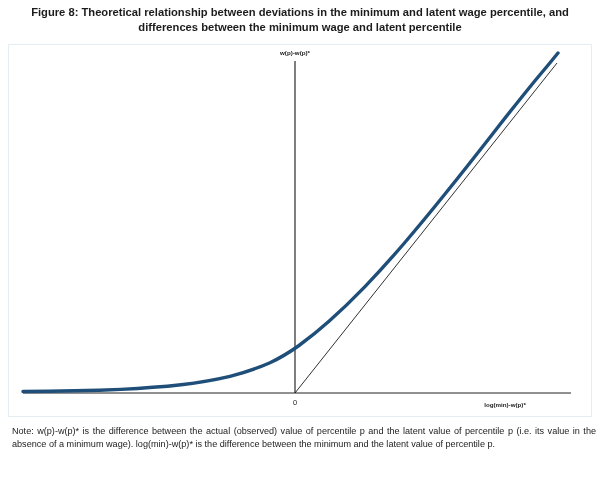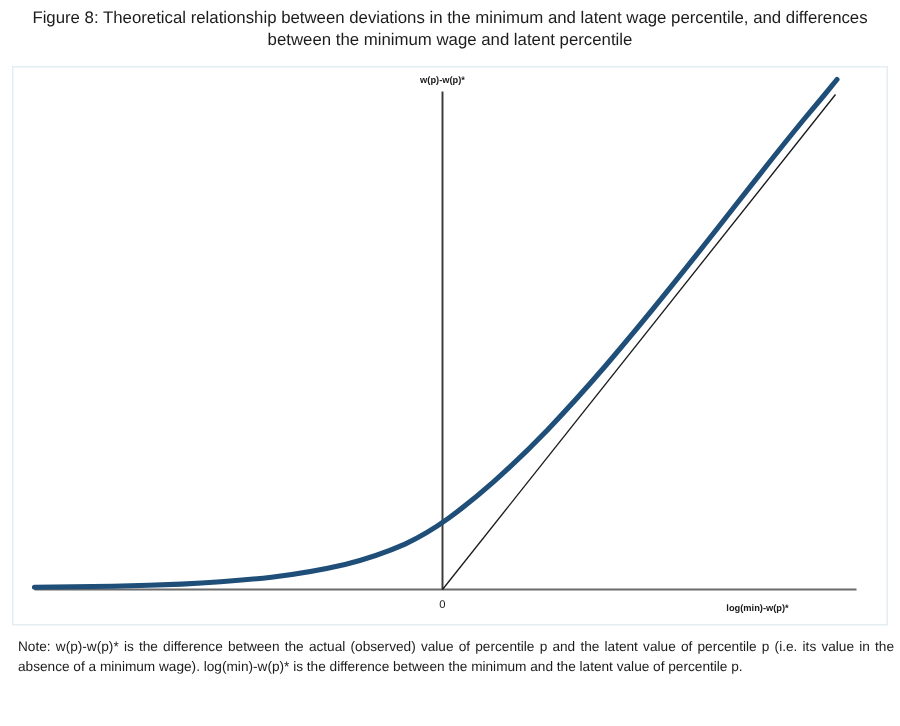--- a/index.html
+++ b/index.html
@@ -21,21 +21,21 @@
     box-sizing: border-box;
   }
   .figure-title {
     width: 560px;
     margin: 0 auto;
     padding-top: 5px;
     text-align: center;
     font-size: 11.2px;
     line-height: 15px;
     color: #1c1c1c;
-    font-weight: 400;
+    font-weight: 700;
   }
   .plot-frame {
     position: absolute;
     left: 8px;
     top: 44px;
     width: 584px;
     height: 373px;
     border: 1px solid #e4edf2;
     box-sizing: border-box;
     background: #ffffff;

